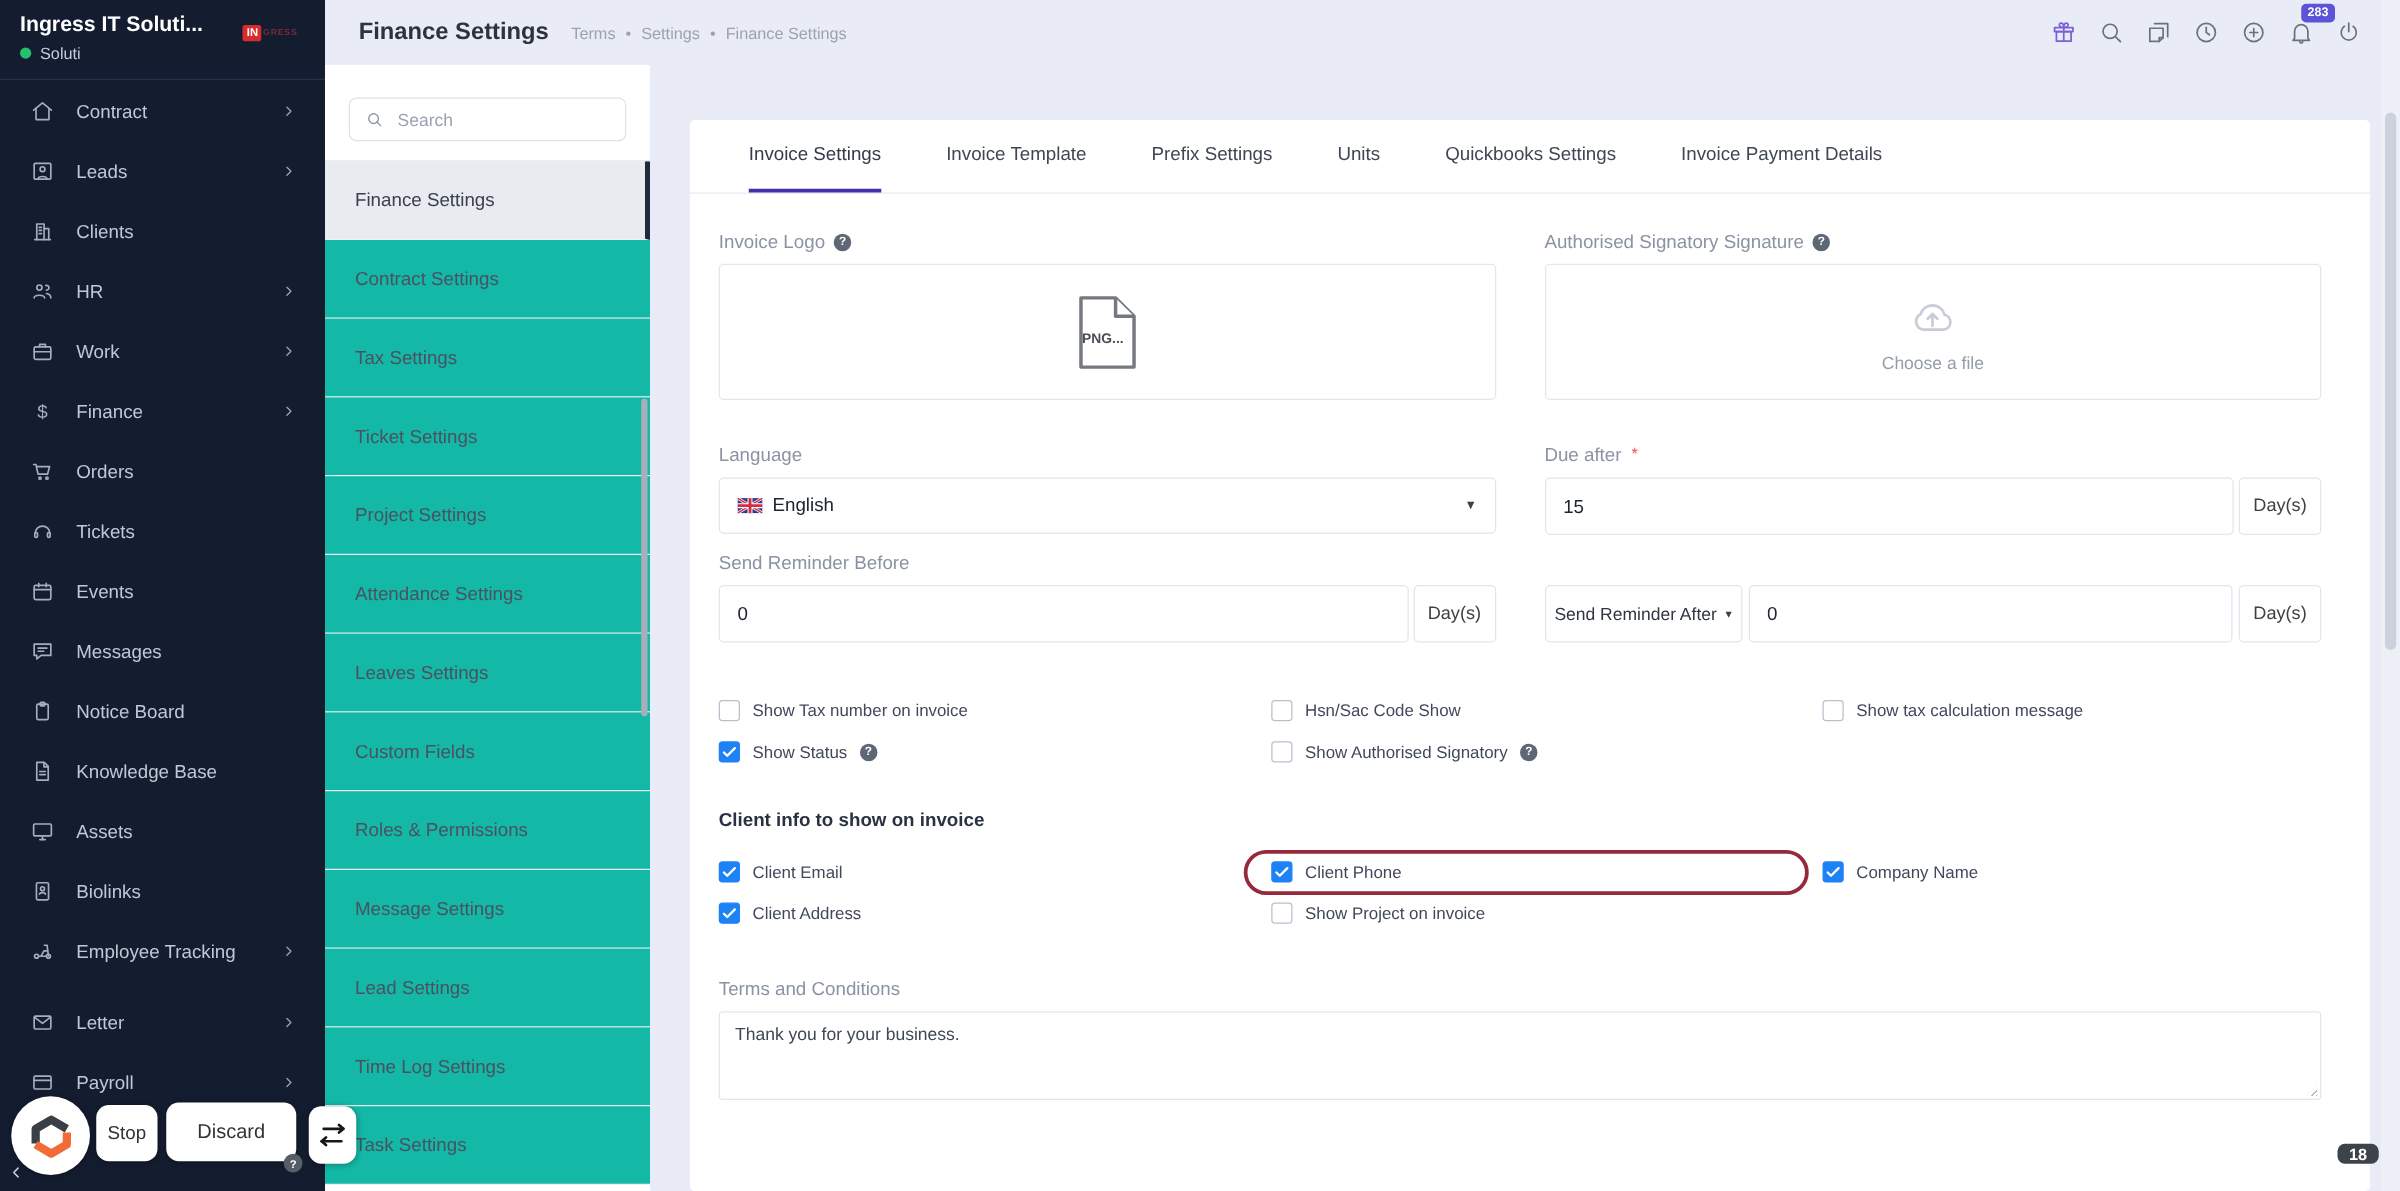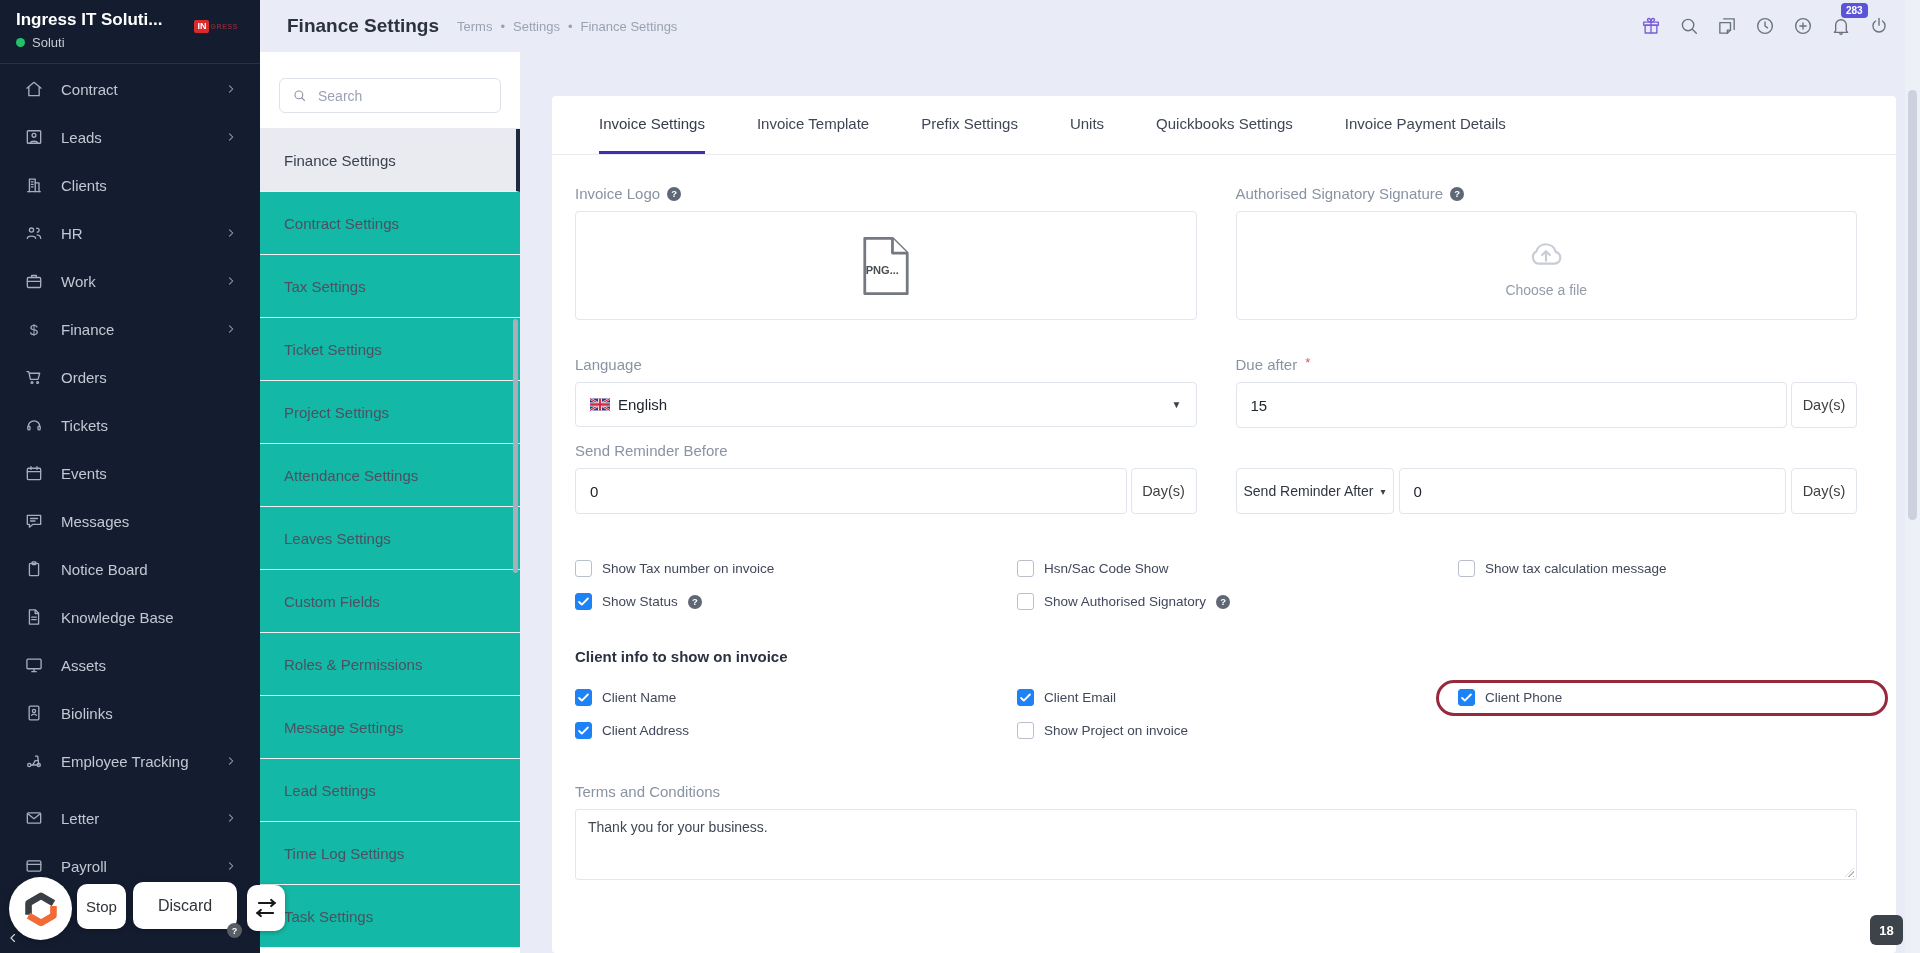--- a/index.html
+++ b/index.html
@@ -77,21 +77,21 @@
 
   
   .rec-logo{position:absolute;left:9px;top:877px;width:63px;height:63px;background:#fff;border-radius:50%;z-index:60;display:flex;align-items:center;justify-content:center;box-shadow:0 1px 6px rgba(0,0,0,.35);cursor:pointer;}
   .ov-btn{position:absolute;background:#fff;border:none;border-radius:10px;box-shadow:0 1px 5px rgba(0,0,0,.3);font-family:inherit;color:#2f3338;display:flex;align-items:center;justify-content:center;cursor:pointer;z-index:60;}
   .btn-stop{left:77px;top:884px;width:49px;height:45px;font-size:15px;}
   .btn-discard{left:133px;top:882px;width:104px;height:47px;font-size:16px;}
   .btn-swap{left:247px;top:885px;width:38px;height:46px;}
   .btn-swap svg{width:21px;height:21px;color:#16181b;}
   .rec-help{position:absolute;left:227px;top:923px;width:15px;height:15px;border-radius:50%;background:#585e66;color:#fff;font-size:9px;font-weight:700;display:flex;align-items:center;justify-content:center;z-index:61;}
   .collapse-arrow{position:absolute;left:6px;top:931px;width:14px;height:14px;color:#cfd4dc;z-index:61;}
-  .step-badge{position:absolute;left:1870px;top:915px;width:33px;height:30px;background:#3d434b;color:#fff;font-size:13px;font-weight:700;border-radius:6px;display:flex;align-items:center;justify-content:center;z-index:70;}
+  .step-badge{position:absolute;left:1870px;top:915px;width:33px;height:16px;background:#3d434b;color:#fff;font-size:13px;font-weight:700;border-radius:6px;display:flex;align-items:center;justify-content:center;z-index:70;}
   .win-scroll{position:absolute;right:0;top:0;width:15px;height:953px;background:#edf0f7;z-index:40;}
   .win-thumb{position:absolute;right:3px;top:90px;width:9px;height:430px;background:#ccd1dd;border-radius:5px;}
 </style>
 </head>
 <body>
 
 <aside class="sidebar">
   <div class="side-head">
     <div class="company">Ingress IT Soluti...</div>
     <div class="user-row">
@@ -520,38 +520,38 @@
       </div>
 
     <div class="section-heading">Client info to show on invoice</div>
     <div class="cb-grid" style="margin-top:16px;" id="client-cb-grid">
         <label class="cb-row">
           <span class="cbx on">
             <svg viewBox="0 0 24 24" fill="none" stroke="currentColor" stroke-width="3" stroke-linecap="round" stroke-linejoin="round" style="width:100%;height:100%;display:block">
               <path d="M5 12.8l4.3 4.2L19 7.2"></path>
             </svg>
           </span>
-          <span class="cb-lbl">Client Name</span>
-        </label>
-        <label class="cb-row">
-          <span class="cbx on">
-            <svg viewBox="0 0 24 24" fill="none" stroke="currentColor" stroke-width="3" stroke-linecap="round" stroke-linejoin="round" style="width:100%;height:100%;display:block">
-              <path d="M5 12.8l4.3 4.2L19 7.2"></path>
-            </svg>
-          </span>
           <span class="cb-lbl">Client Email</span>
         </label>
         <label class="cb-row">
           <span class="hl-ring"></span>
           <span class="cbx on">
             <svg viewBox="0 0 24 24" fill="none" stroke="currentColor" stroke-width="3" stroke-linecap="round" stroke-linejoin="round" style="width:100%;height:100%;display:block">
               <path d="M5 12.8l4.3 4.2L19 7.2"></path>
             </svg>
           </span>
           <span class="cb-lbl">Client Phone</span>
+        </label>
+        <label class="cb-row">
+          <span class="cbx on">
+            <svg viewBox="0 0 24 24" fill="none" stroke="currentColor" stroke-width="3" stroke-linecap="round" stroke-linejoin="round" style="width:100%;height:100%;display:block">
+              <path d="M5 12.8l4.3 4.2L19 7.2"></path>
+            </svg>
+          </span>
+          <span class="cb-lbl">Company Name</span>
         </label>
         <label class="cb-row">
           <span class="cbx on">
             <svg viewBox="0 0 24 24" fill="none" stroke="currentColor" stroke-width="3" stroke-linecap="round" stroke-linejoin="round" style="width:100%;height:100%;display:block">
               <path d="M5 12.8l4.3 4.2L19 7.2"></path>
             </svg>
           </span>
           <span class="cb-lbl">Client Address</span>
         </label>
         <label class="cb-row">

